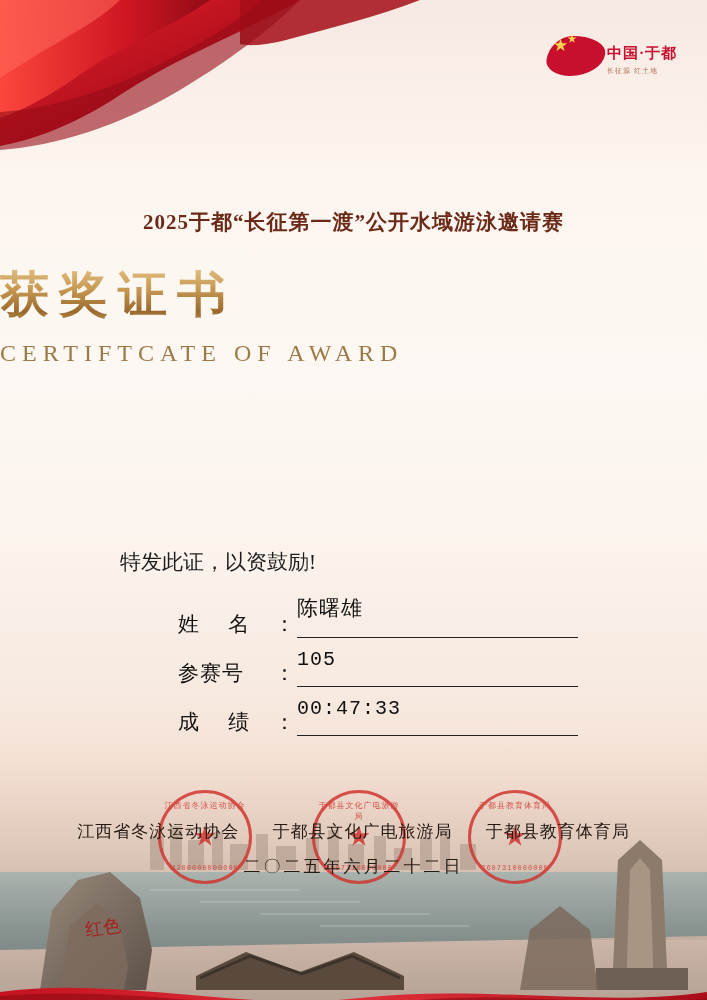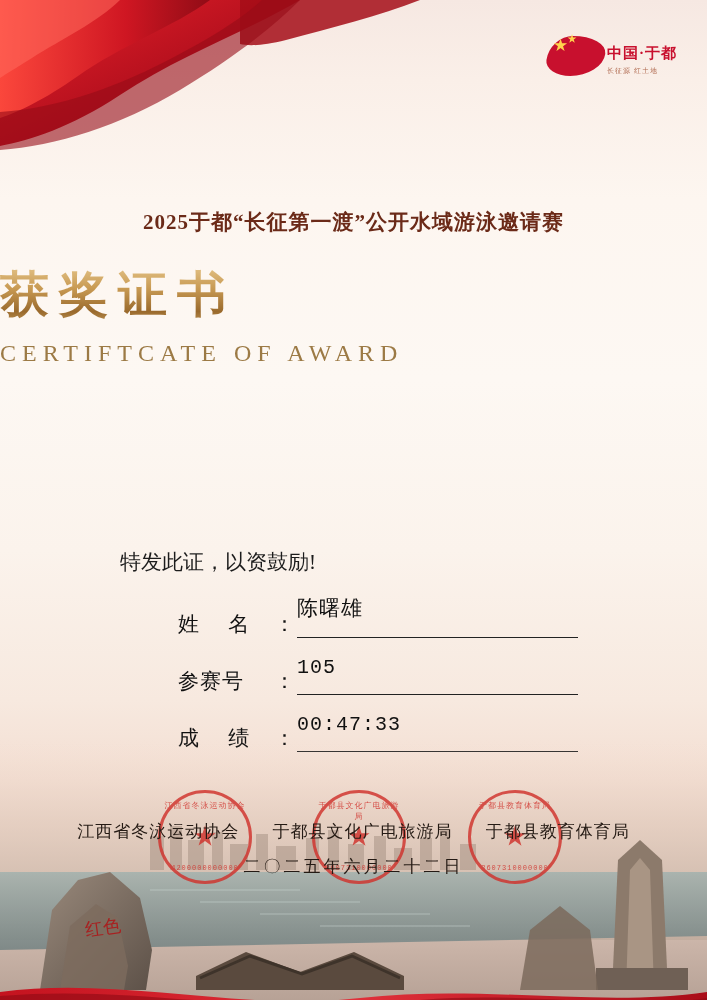--- a/index.html
+++ b/index.html
@@ -162,21 +162,21 @@
   
   .fields {
     position: absolute;
     top: 608px;
     left: 178px;
     width: 400px;
   }
   .field-row {
     display: flex;
     align-items: flex-end;
-    margin-bottom: 27px;
+    margin-bottom: 19px;
     height: 30px;
   }
   .field-label {
     font-size: 21px;
     color: #111;
     width: 96px;
     white-space: pre;
     letter-spacing: 1px;
   }
   .field-colon {

